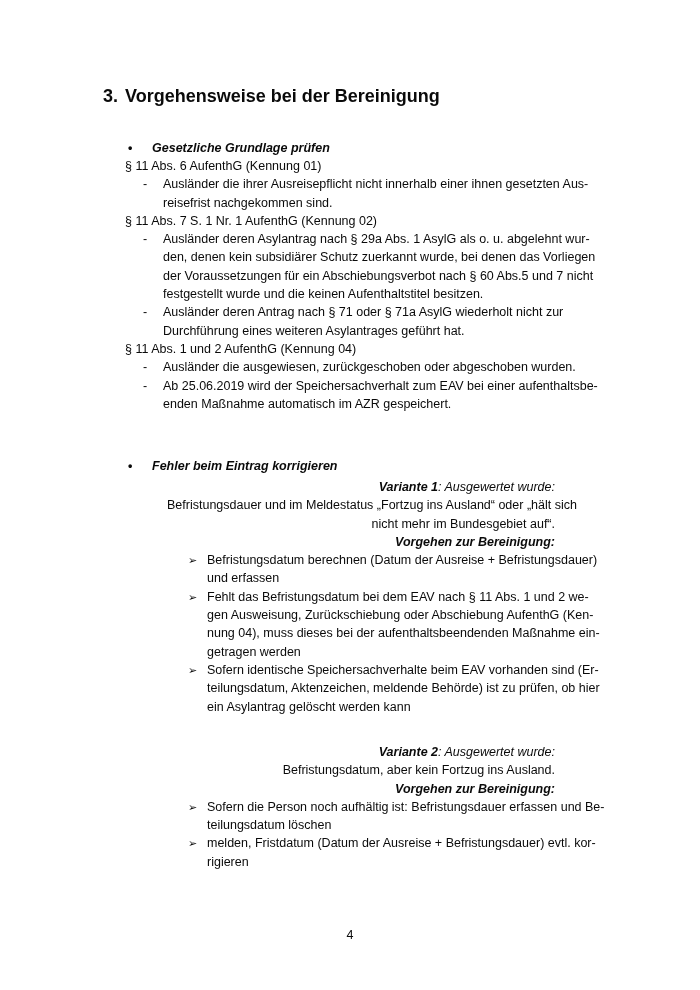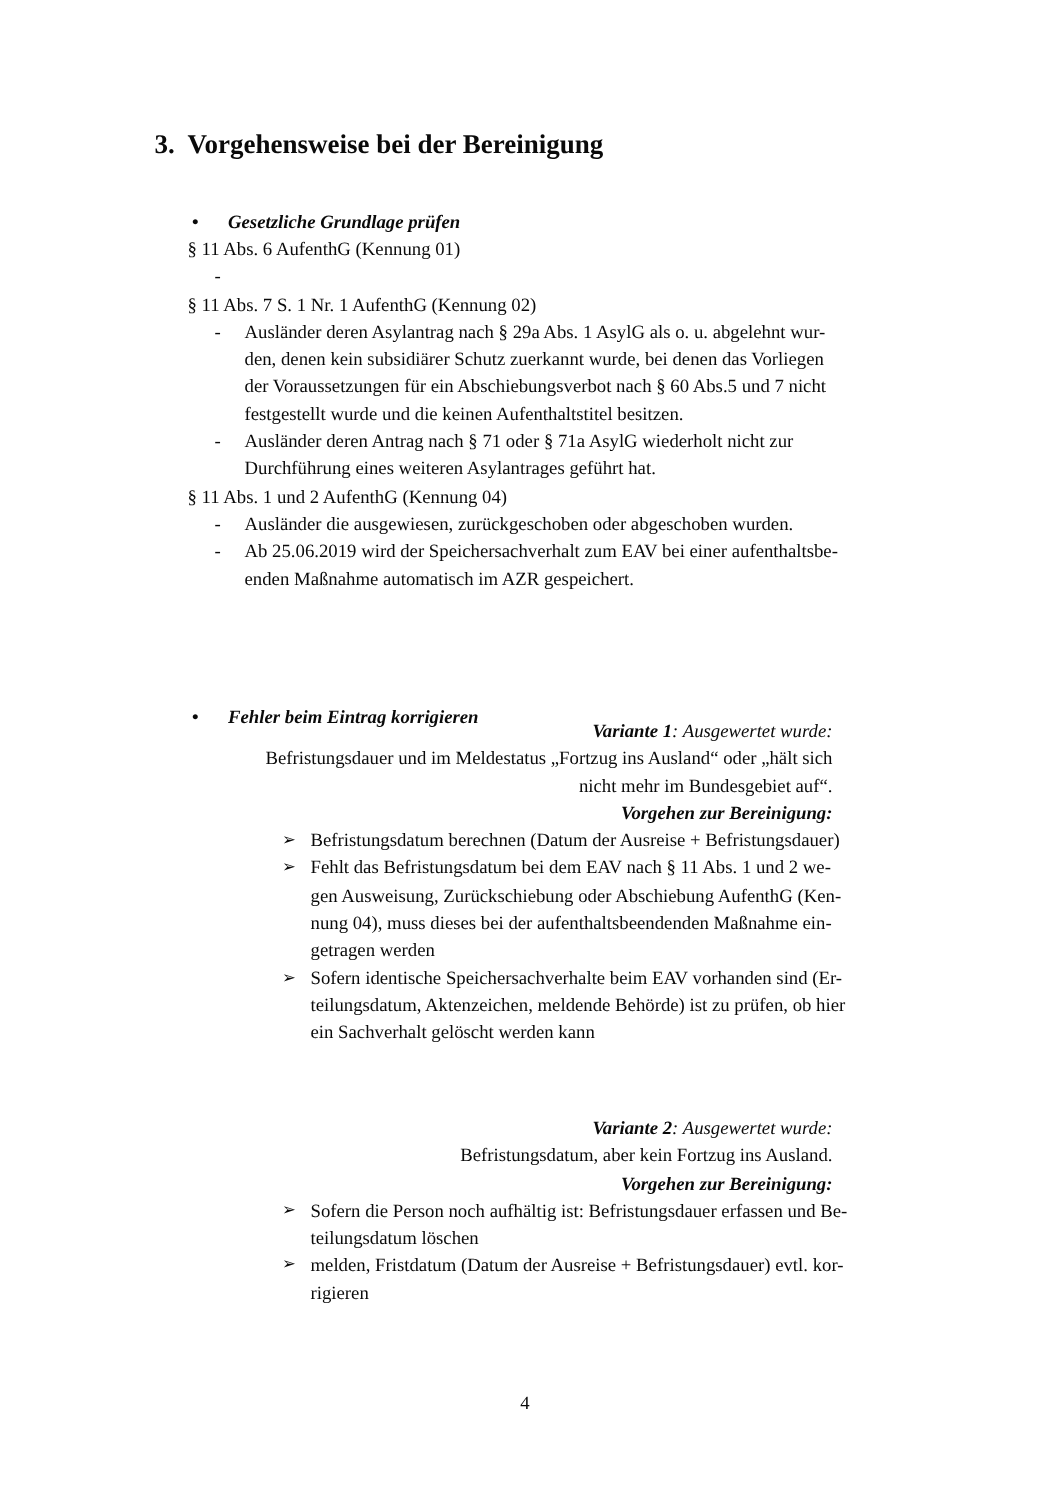--- a/index.html
+++ b/index.html
@@ -1,21 +1,21 @@
 <!DOCTYPE html>
 <html><head>
 <meta charset="utf-8">
 <style>
   html, body { margin: 0; padding: 0; }
   body { background: #ffffff; width: 700px; height: 990px; overflow: hidden; }
   .page {
     position: relative;
     width: 700px; height: 990px;
     background: #ffffff;
-    font-family: Liberation Serif, serif;
+    font-family: Liberation Sans, sans-serif;
     font-size: 12.5px;
     line-height: 18.3px;
     color: #0a0a0a;
   }
   .title {
     position: absolute; left: 103px; top: 85px;
     font-size: 18px; line-height: 22px; font-weight: 700;
     white-space: nowrap;
   }
   .title-num { display: inline-block; width: 22px; }
@@ -45,20 +45,24 @@
 
   <div class="sec-heading" style="top:123px">
     <span class="bullet">•</span><span class="txt">Gesetzliche Grundlage prüfen</span>
   </div>
 
   <div class="block" style="top:157px">
 
     <div class="law ln">§ 11 Abs. 6 AufenthG (Kennung 01)</div>
     <div class="dash-item">
       <span class="marker">-</span>
+      <div class="lines">
+        <div class="ln">Ausländer die ihrer Ausreisepflicht nicht innerhalb einer ihnen gesetzten Aus-</div>
+        <div class="ln">reisefrist nachgekommen sind.</div>
+      </div>
     </div>
 
     <div class="law ln">§ 11 Abs. 7 S. 1 Nr. 1 AufenthG (Kennung 02)</div>
     <div class="dash-item">
       <span class="marker">-</span>
       <div class="lines">
         <div class="ln">Ausländer deren Asylantrag nach § 29a Abs. 1 AsylG als o. u. abgelehnt wur-</div>
         <div class="ln">den, denen kein subsidiärer Schutz zuerkannt wurde, bei denen das Vorliegen</div>
         <div class="ln">der Voraussetzungen für ein Abschiebungsverbot nach § 60 Abs.5 und 7 nicht</div>
         <div class="ln">festgestellt wurde und die keinen Aufenthaltstitel besitzen.</div>
@@ -83,53 +87,54 @@
     <div class="dash-item">
       <span class="marker">-</span>
       <div class="lines">
         <div class="ln">Ab 25.06.2019 wird der Speichersachverhalt zum EAV bei einer aufenthaltsbe-</div>
         <div class="ln">enden Maßnahme automatisch im AZR gespeichert.</div>
       </div>
     </div>
 
   </div>
 
-  <div class="sec-heading" style="top:453px">
+  <div class="sec-heading" style="top:441px">
     <span class="bullet">•</span><span class="txt">Fehler beim Eintrag korrigieren</span>
   </div>
 
   <div class="block" style="top:478px">
     <div class="ln indent1">
       <span class="bi">Variante 1</span><span class="it">: Ausgewertet wurde:</span>
     </div>
     <div class="ln indent1">Befristungsdauer und im Meldestatus „Fortzug ins Ausland“ oder „hält sich</div>
     <div class="ln indent1">nicht mehr im Bundesgebiet auf“.</div>
     <div class="ln indent1 bi">Vorgehen zur Bereinigung:</div>
 
     <div class="step">
       <span class="marker">➢</span>
       <div class="lines">
         <div class="ln">Befristungsdatum berechnen (Datum der Ausreise + Befristungsdauer)</div>
+        <div class="ln">und erfassen</div>
       </div>
     </div>
     <div class="step">
       <span class="marker">➢</span>
       <div class="lines">
         <div class="ln">Fehlt das Befristungsdatum bei dem EAV nach § 11 Abs. 1 und 2 we-</div>
         <div class="ln">gen Ausweisung, Zurückschiebung oder Abschiebung AufenthG (Ken-</div>
         <div class="ln">nung 04), muss dieses bei der aufenthaltsbeendenden Maßnahme ein-</div>
         <div class="ln">getragen werden</div>
       </div>
     </div>
     <div class="step">
       <span class="marker">➢</span>
       <div class="lines">
         <div class="ln">Sofern identische Speichersachverhalte beim EAV vorhanden sind (Er-</div>
         <div class="ln">teilungsdatum, Aktenzeichen, meldende Behörde) ist zu prüfen, ob hier</div>
-        <div class="ln">ein Sachverhalt gelöscht werden kann</div>
+        <div class="ln">ein Asylantrag gelöscht werden kann</div>
       </div>
     </div>
   </div>
 
   <div class="block" style="top:743px">
     <div class="ln indent1">
       <span class="bi">Variante 2</span><span class="it">: Ausgewertet wurde:</span>
     </div>
     <div class="ln indent1">Befristungsdatum, aber kein Fortzug ins Ausland.</div>
     <div class="ln indent1 bi">Vorgehen zur Bereinigung:</div>

